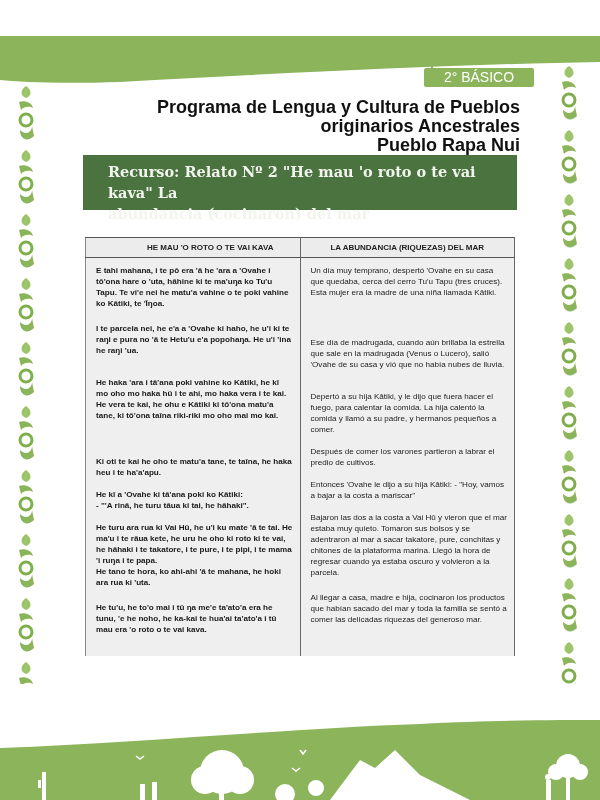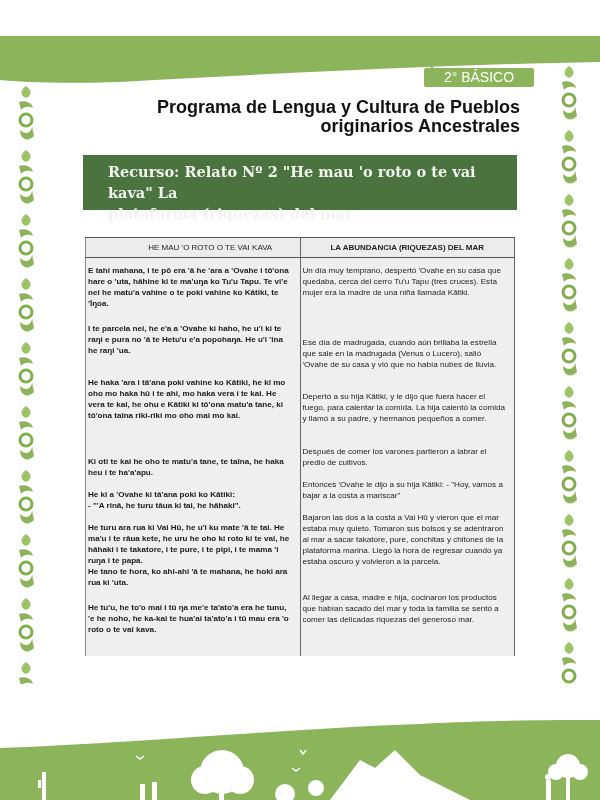--- a/index.html
+++ b/index.html
@@ -31,23 +31,23 @@
     }
     .story-table {
       position: absolute; left: 85px; top: 237px; width: 430px; height: 419px;
       background: #efefef; border-collapse: collapse; table-layout: fixed;
     }
     .story-table th {
       height: 19px; font-size: 8px; font-weight: bold; text-align: center;
       border-top: 1px solid #555; border-bottom: 1px solid #555; background: #ececec;
       color: #222; padding: 0;
     }
-    .story-table th.rapanui { font-weight: normal; padding-left: 35px; }
+    .story-table th.rapanui { font-weight: bold; padding-left: 35px; }
     .story-table td.col {
-      vertical-align: top; padding: 7px 7px 0 2px; font-size: 8.1px; line-height: 11px; color: #222;
+      vertical-align: top; padding: 7px 7px 0 10px; font-size: 8.1px; line-height: 11px; color: #222;
     }
     .story-table .col-left { border-left: 1px solid #888; border-right: 1px solid #666; }
     .story-table .col-right { border-right: 1px solid #666; }
     .para { margin: 0; }
     .col-left .para { font-weight: bold; color: #1a1a1a; }
   </style>
 </head>
 <body>
 
 <svg class="top-wave" viewBox="0 0 600 90" preserveAspectRatio="none">
@@ -66,25 +66,26 @@
     </pattern>
   </defs>
   <rect width="20" height="600" fill="url(#orn)"></rect>
 </svg>
 <svg class="ornament right" viewBox="0 0 20 620" preserveAspectRatio="none">
   <rect width="20" height="620" fill="url(#orn)"></rect>
 </svg>
 
 <div class="program-title">
   <div>Programa de Lengua y Cultura de Pueblos originarios Ancestrales</div>
+  <div>Pueblo Rapa Nui</div>
 </div>
 
 <div class="resource-banner">
   <div>Recurso: Relato Nº 2 "He mau 'o roto o te vai kava" La</div>
-  <div>plataforma (riquezas) del mar</div>
+  <div>abundancia (cocinaron) del mar</div>
 </div>
 
 <table class="story-table">
   <colgroup>
       <col style="width:50%">
       <col style="width:50%">
     </colgroup>
   <thead>
     <tr>
       <th class="rapanui col-left">HE MAU 'O ROTO O TE VAI KAVA</th>

